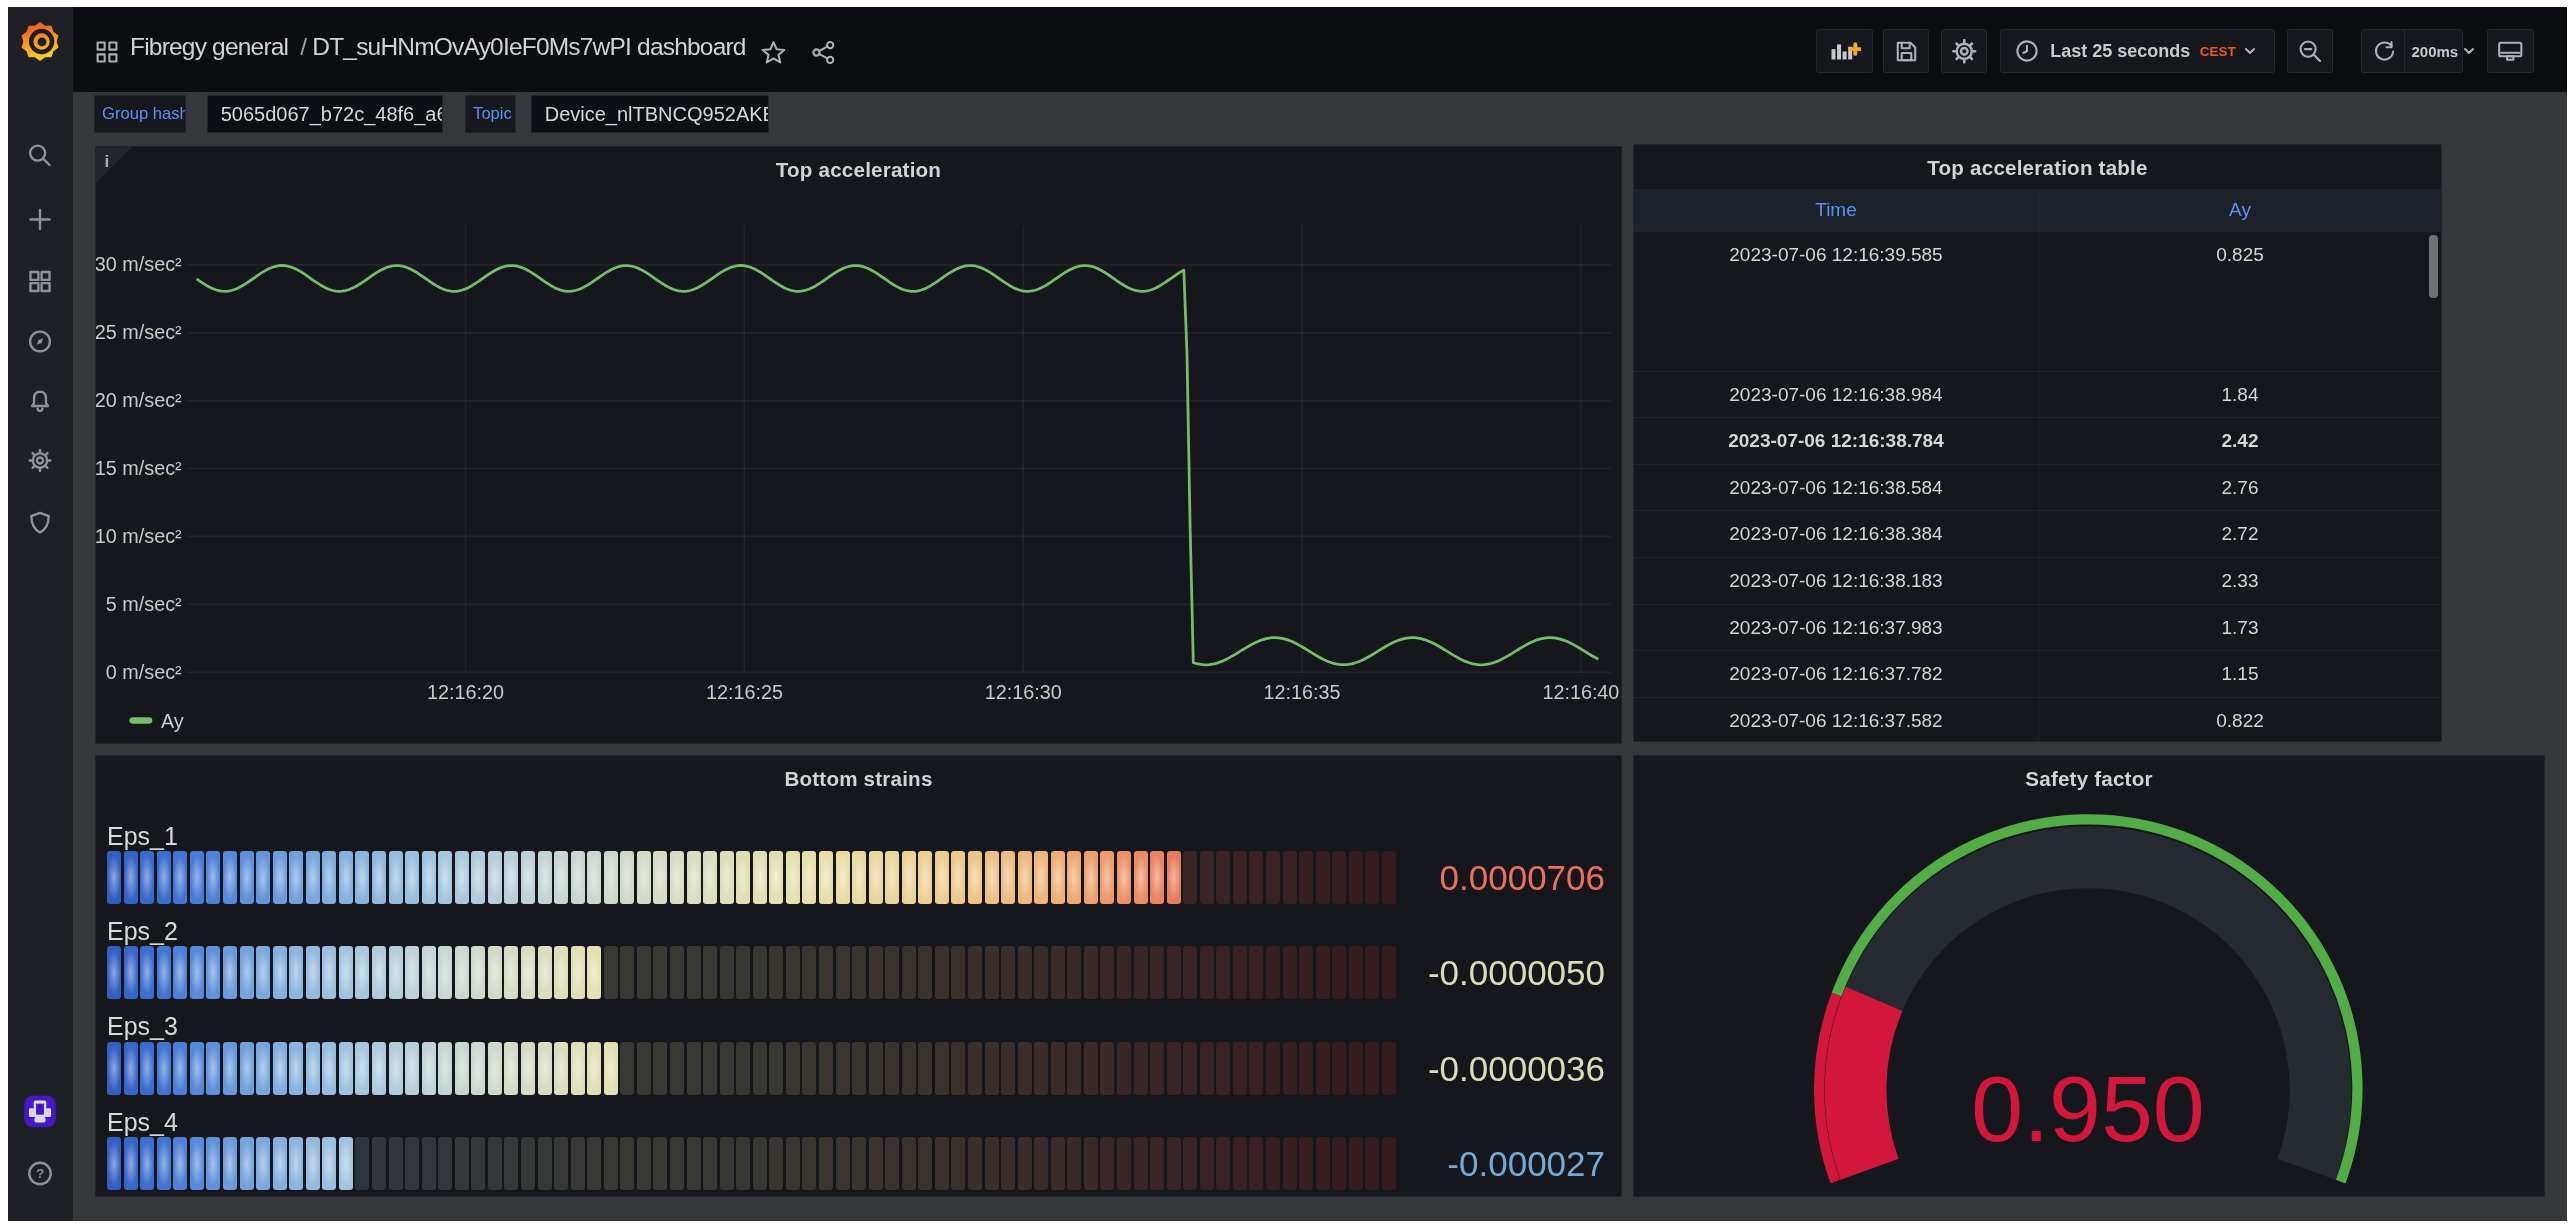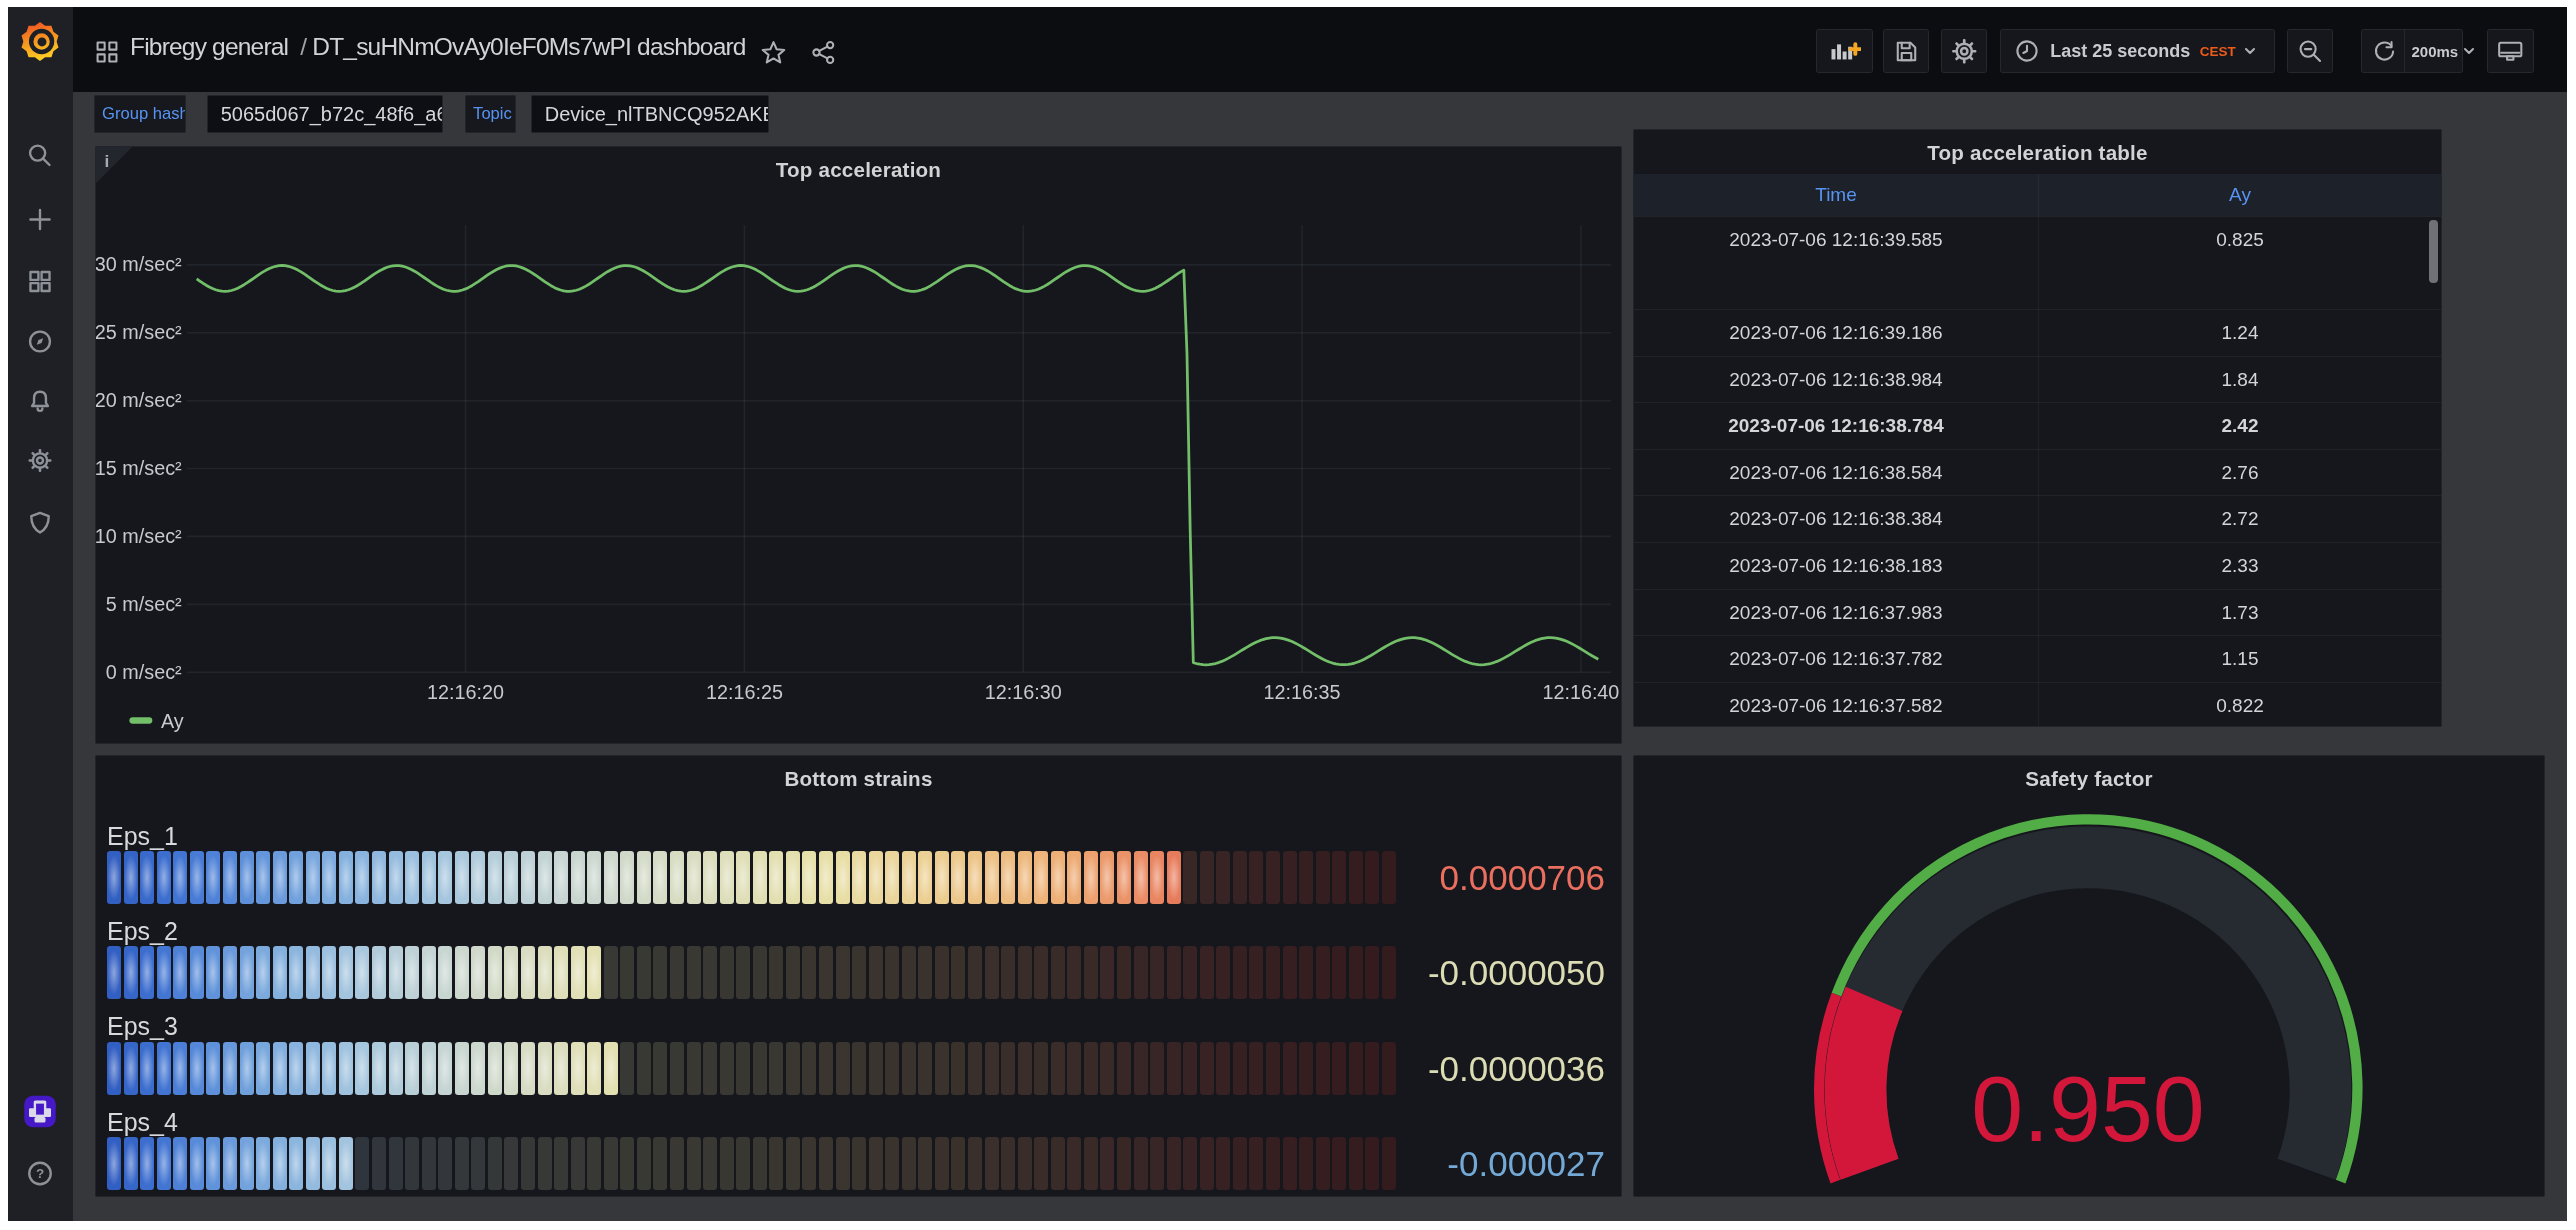--- a/index.html
+++ b/index.html
@@ -216,34 +216,30 @@
 <line x1="1524.5" y1="99" x2="1524.5" y2="664" class="grid"></line>
 <text x="1524.5" y="698" class="axlab" text-anchor="middle">12:16:35</text>
 <line x1="1877" y1="99" x2="1877" y2="664" class="grid"></line>
 <text x="1877" y="698" class="axlab" text-anchor="middle">12:16:40</text>
 <path d="M127.0 166.7 L131.0 169.5 L135.0 172.2 L139.0 174.7 L143.0 177.0 L147.0 178.9 L151.0 180.5 L155.0 181.6 L159.0 182.3 L163.0 182.5 L167.0 182.2 L171.0 181.4 L175.0 180.1 L179.0 178.5 L183.0 176.4 L187.0 174.1 L191.0 171.5 L195.0 168.8 L199.0 166.0 L203.0 163.2 L207.0 160.4 L211.0 157.9 L215.0 155.6 L219.0 153.6 L223.0 152.0 L227.0 150.8 L231.0 150.1 L235.0 149.8 L239.0 150.1 L243.0 150.8 L247.0 152.0 L251.0 153.6 L255.0 155.6 L259.0 157.9 L263.0 160.5 L267.0 163.2 L271.0 166.0 L275.0 168.8 L279.0 171.5 L283.0 174.1 L287.0 176.4 L291.0 178.5 L295.0 180.1 L299.0 181.4 L303.0 182.2 L307.0 182.5 L311.0 182.3 L315.0 181.6 L319.0 180.5 L323.0 178.9 L327.0 177.0 L331.0 174.7 L335.0 172.2 L339.0 169.5 L343.0 166.7 L347.0 163.9 L351.0 161.1 L355.0 158.5 L359.0 156.1 L363.0 154.1 L367.0 152.4 L371.0 151.1 L375.0 150.2 L379.0 149.9 L383.0 150.0 L387.0 150.6 L391.0 151.7 L395.0 153.2 L399.0 155.1 L403.0 157.3 L407.0 159.8 L411.0 162.5 L415.0 165.3 L419.0 168.1 L423.0 170.9 L427.0 173.5 L431.0 175.9 L435.0 178.0 L439.0 179.8 L443.0 181.1 L447.0 182.0 L451.0 182.4 L455.0 182.4 L459.0 181.8 L463.0 180.8 L467.0 179.4 L471.0 177.5 L475.0 175.3 L479.0 172.8 L483.0 170.2 L487.0 167.4 L491.0 164.6 L495.0 161.8 L499.0 159.1 L503.0 156.7 L507.0 154.6 L511.0 152.8 L515.0 151.4 L519.0 150.4 L523.0 149.9 L527.0 149.9 L531.0 150.4 L535.0 151.4 L539.0 152.8 L543.0 154.6 L547.0 156.7 L551.0 159.2 L555.0 161.8 L559.0 164.6 L563.0 167.4 L567.0 170.2 L571.0 172.8 L575.0 175.3 L579.0 177.5 L583.0 179.4 L587.0 180.8 L591.0 181.8 L595.0 182.4 L599.0 182.4 L603.0 182.0 L607.0 181.1 L611.0 179.8 L615.0 178.0 L619.0 175.9 L623.0 173.5 L627.0 170.9 L631.0 168.1 L635.0 165.3 L639.0 162.5 L643.0 159.8 L647.0 157.3 L651.0 155.1 L655.0 153.2 L659.0 151.7 L663.0 150.6 L667.0 150.0 L671.0 149.9 L675.0 150.2 L679.0 151.1 L683.0 152.4 L687.0 154.1 L691.0 156.1 L695.0 158.5 L699.0 161.1 L703.0 163.9 L707.0 166.7 L711.0 169.5 L715.0 172.2 L719.0 174.7 L723.0 177.0 L727.0 178.9 L731.0 180.5 L735.0 181.6 L739.0 182.3 L743.0 182.5 L747.0 182.2 L751.0 181.4 L755.0 180.1 L759.0 178.5 L763.0 176.4 L767.0 174.1 L771.0 171.5 L775.0 168.8 L779.0 166.0 L783.0 163.2 L787.0 160.4 L791.0 157.9 L795.0 155.6 L799.0 153.6 L803.0 152.0 L807.0 150.8 L811.0 150.1 L815.0 149.8 L819.0 150.1 L823.0 150.8 L827.0 152.0 L831.0 153.6 L835.0 155.6 L839.0 157.9 L843.0 160.5 L847.0 163.2 L851.0 166.0 L855.0 168.8 L859.0 171.5 L863.0 174.1 L867.0 176.4 L871.0 178.5 L875.0 180.1 L879.0 181.4 L883.0 182.2 L887.0 182.5 L891.0 182.3 L895.0 181.6 L899.0 180.5 L903.0 178.9 L907.0 177.0 L911.0 174.7 L915.0 172.2 L919.0 169.5 L923.0 166.7 L927.0 163.9 L931.0 161.1 L935.0 158.5 L939.0 156.1 L943.0 154.1 L947.0 152.4 L951.0 151.1 L955.0 150.2 L959.0 149.9 L963.0 150.0 L967.0 150.6 L971.0 151.7 L975.0 153.2 L979.0 155.1 L983.0 157.3 L987.0 159.8 L991.0 162.5 L995.0 165.3 L999.0 168.1 L1003.0 170.9 L1007.0 173.5 L1011.0 175.9 L1015.0 178.0 L1019.0 179.8 L1023.0 181.1 L1027.0 182.0 L1031.0 182.4 L1035.0 182.4 L1039.0 181.8 L1043.0 180.8 L1047.0 179.4 L1051.0 177.5 L1055.0 175.3 L1059.0 172.8 L1063.0 170.2 L1067.0 167.4 L1071.0 164.6 L1075.0 161.8 L1079.0 159.1 L1083.0 156.7 L1087.0 154.6 L1091.0 152.8 L1095.0 151.4 L1099.0 150.4 L1103.0 149.9 L1107.0 149.9 L1111.0 150.4 L1115.0 151.4 L1119.0 152.8 L1123.0 154.6 L1127.0 156.7 L1131.0 159.2 L1135.0 161.8 L1139.0 164.6 L1143.0 167.4 L1147.0 170.2 L1151.0 172.8 L1155.0 175.3 L1159.0 177.5 L1163.0 179.4 L1167.0 180.8 L1171.0 181.8 L1175.0 182.4 L1179.0 182.4 L1183.0 182.0 L1187.0 181.1 L1191.0 179.8 L1195.0 178.0 L1199.0 175.9 L1203.0 173.5 L1207.0 170.9 L1211.0 168.1 L1215.0 165.3 L1219.0 162.5 L1223.0 159.8 L1227.0 157.3 L1231.0 155.1 L1235.0 153.2 L1239.0 151.7 L1243.0 150.6 L1247.0 150.0 L1251.0 149.9 L1255.0 150.2 L1259.0 151.1 L1263.0 152.4 L1267.0 154.1 L1271.0 156.1 L1275.0 158.5 L1279.0 161.1 L1283.0 163.9 L1287.0 166.7 L1291.0 169.5 L1295.0 172.2 L1299.0 174.7 L1303.0 177.0 L1307.0 178.9 L1311.0 180.5 L1315.0 181.6 L1319.0 182.3 L1323.0 182.5 L1327.0 182.2 L1331.0 181.4 L1335.0 180.1 L1339.0 178.5 L1343.0 176.4 L1347.0 174.1 L1351.0 171.5 L1355.0 168.8 L1359.0 166.0 L1363.0 163.2 L1367.0 160.4 L1371.0 157.9 L1375.0 155.6 L1379.0 261.1 L1383.0 482.0 L1387.0 651.8 L1391.0 653.0 L1395.0 653.8 L1399.0 654.4 L1403.0 654.6 L1407.0 654.4 L1411.0 653.8 L1415.0 653.0 L1419.0 651.8 L1423.0 650.3 L1427.0 648.5 L1431.0 646.5 L1435.0 644.3 L1439.0 642.0 L1443.0 639.6 L1447.0 637.1 L1451.0 634.6 L1455.0 632.2 L1459.0 629.9 L1463.0 627.8 L1467.0 625.8 L1471.0 624.1 L1475.0 622.7 L1479.0 621.6 L1483.0 620.8 L1487.0 620.3 L1491.0 620.2 L1495.0 620.5 L1499.0 621.1 L1503.0 622.1 L1507.0 623.4 L1511.0 624.9 L1515.0 626.8 L1519.0 628.8 L1523.0 631.0 L1527.0 633.4 L1531.0 635.8 L1535.0 638.3 L1539.0 640.8 L1543.0 643.2 L1547.0 645.4 L1551.0 647.5 L1555.0 649.4 L1559.0 651.1 L1563.0 652.4 L1567.0 653.5 L1571.0 654.2 L1575.0 654.5 L1579.0 654.5 L1583.0 654.2 L1587.0 653.5 L1591.0 652.4 L1595.0 651.1 L1599.0 649.4 L1603.0 647.5 L1607.0 645.4 L1611.0 643.2 L1615.0 640.8 L1619.0 638.3 L1623.0 635.8 L1627.0 633.4 L1631.0 631.0 L1635.0 628.8 L1639.0 626.8 L1643.0 624.9 L1647.0 623.4 L1651.0 622.1 L1655.0 621.1 L1659.0 620.5 L1663.0 620.2 L1667.0 620.3 L1671.0 620.8 L1675.0 621.6 L1679.0 622.7 L1683.0 624.1 L1687.0 625.8 L1691.0 627.8 L1695.0 629.9 L1699.0 632.2 L1703.0 634.6 L1707.0 637.1 L1711.0 639.6 L1715.0 642.0 L1719.0 644.3 L1723.0 646.5 L1727.0 648.5 L1731.0 650.3 L1735.0 651.8 L1739.0 653.0 L1743.0 653.8 L1747.0 654.4 L1751.0 654.6 L1755.0 654.4 L1759.0 653.8 L1763.0 653.0 L1767.0 651.8 L1771.0 650.3 L1775.0 648.5 L1779.0 646.5 L1783.0 644.3 L1787.0 642.0 L1791.0 639.6 L1795.0 637.1 L1799.0 634.6 L1803.0 632.2 L1807.0 629.9 L1811.0 627.8 L1815.0 625.8 L1819.0 624.1 L1823.0 622.7 L1827.0 621.6 L1831.0 620.8 L1835.0 620.3 L1839.0 620.2 L1843.0 620.5 L1847.0 621.1 L1851.0 622.1 L1855.0 623.4 L1859.0 624.9 L1863.0 626.8 L1867.0 628.8 L1871.0 631.0 L1875.0 633.4 L1879.0 635.8 L1883.0 638.3 L1887.0 640.8 L1891.0 643.2 L1895.0 645.4 L1899.0 647.5" fill="none" stroke="#73bf69" stroke-width="3.5" stroke-linejoin="round"></path>
 <rect x="42" y="721" width="29" height="8" rx="4" fill="#73bf69"></rect>
 <text x="82" y="734" class="axlab" fill="#d0d1d3">Ay</text>
 </svg>
 </div>
 
-<div class="panel" id="pB" style="left:1633px;top:129px;width:809px;height:598px;overflow:hidden">
+<div class="panel" id="pB" style="left:1633px;top:144px;width:809px;height:598px;overflow:hidden">
 <div class="ptitle">Top acceleration table</div>
 <div class="thead">
       <span class="tc1">Time</span>
       <span class="tc2">Ay</span>
     </div>
 <div class="colsep"></div>
 <div class="trow" style="top:86px;border-top:1.2px solid rgba(255,255,255,0.055);">
       <span class="tc1">2023-07-06 12:16:39.585</span>
       <span class="tc2">0.825</span>
-    </div>
-<div class="trow" style="top:179px;border-top:1.2px solid rgba(255,255,255,0.055);">
-      <span class="tc1">2023-07-06 12:16:39.186</span>
-      <span class="tc2">1.24</span>
     </div>
 <div class="trow" style="top:226px;border-top:1.2px solid rgba(255,255,255,0.055);">
       <span class="tc1">2023-07-06 12:16:38.984</span>
       <span class="tc2">1.84</span>
     </div>
 <div class="trow" style="top:272px;border-top:1.2px solid rgba(255,255,255,0.055);font-weight:bold;">
       <span class="tc1">2023-07-06 12:16:38.784</span>
       <span class="tc2">2.42</span>
     </div>
 <div class="trow" style="top:319px;border-top:1.2px solid rgba(255,255,255,0.055);">

